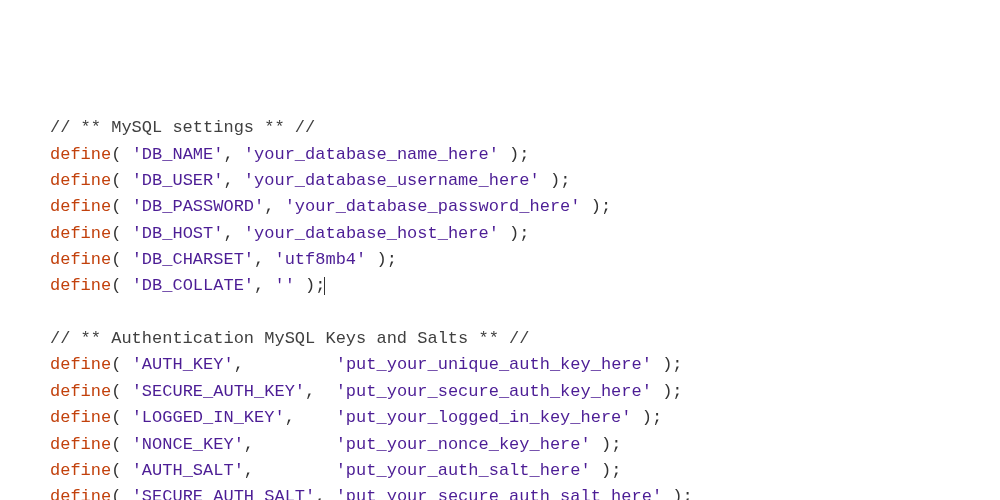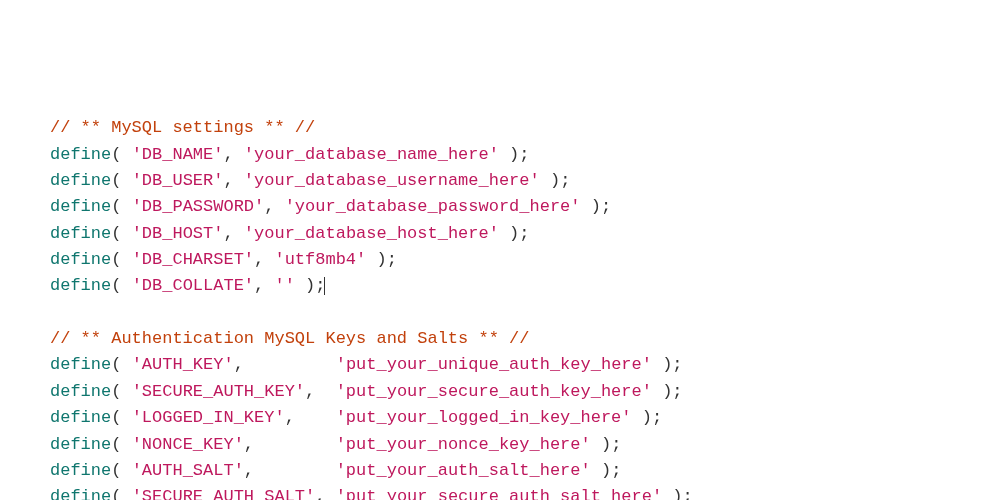--- a/index.html
+++ b/index.html
@@ -10,30 +10,30 @@
     body {
       font-family: Consolas, 'Courier New', monospace;
       font-size: 17px;
       line-height: 1.55;
       background: #ffffff;
       padding: 10px 50px;
       color: #333;
       white-space: pre;
     }
     .comment {
-      color: #c2410c;
+      color: #404040;
     }
     .keyword {
-      color: #0f766e;
+      color: #c2410c;
     }
     .paren {
       color: #333333;
     }
     .string {
-      color: #be185d;
+      color: #4c1d95;
       font-family: Liberation Mono, monospace;
     }
     .semicolon {
       color: #333333;
     }
     .cursor {
       border-left: 1px solid #333;
       display: inline-block;
       height: 1.1em;
       vertical-align: text-bottom;

